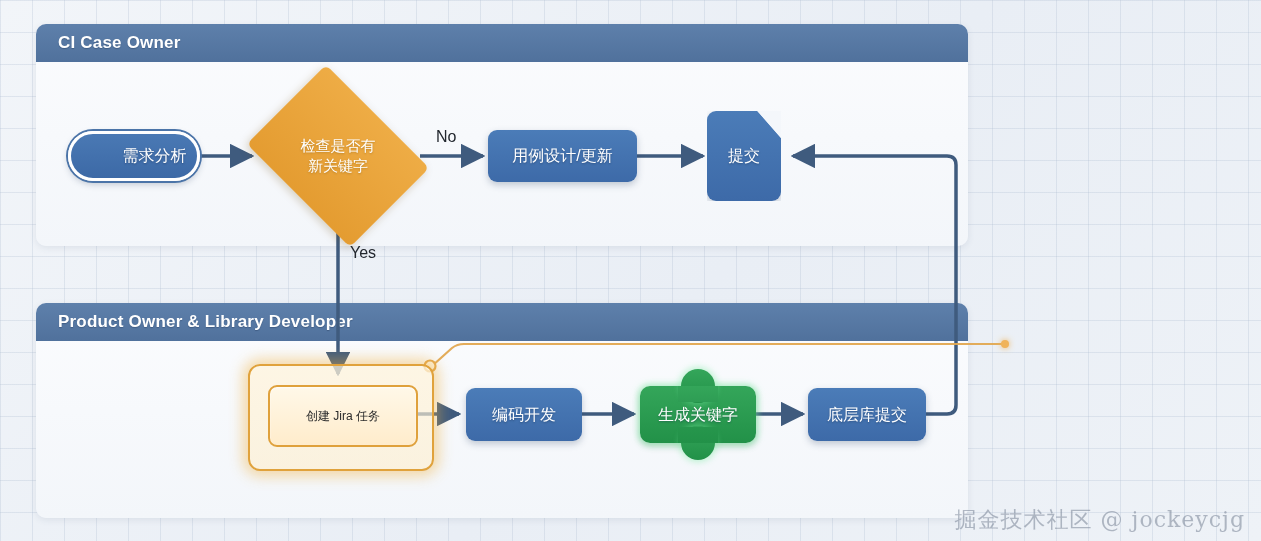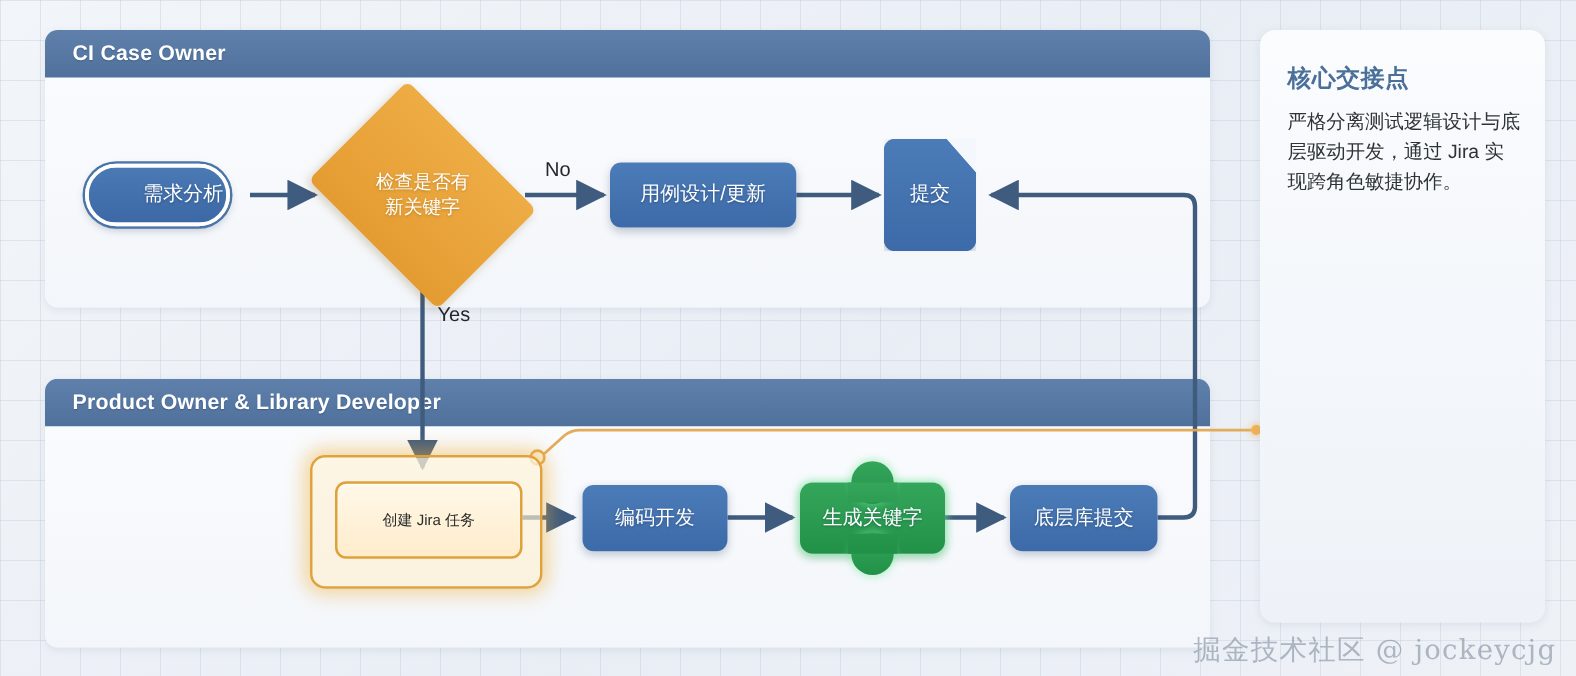--- a/index.html
+++ b/index.html
@@ -261,21 +261,21 @@
 
     <line x1="755" y1="414" x2="803" y2="414" stroke="#3f5b7e" stroke-width="3.5" marker-end="url(#arrowBlue)"></line>
 
     <path d="M 926 414 L 947 414 Q 956 414 956 405 L 956 165 Q 956 156 947 156 L 793 156" stroke="#3f5b7e" stroke-width="3.5" fill="none" marker-end="url(#arrowBlue)"></path>
 
     <path d="M 432 366 L 452 348 Q 457 344 464 344 L 1002 344" stroke="#e2a851" stroke-width="2.2" fill="none" opacity="0.95"></path>
     <circle cx="430" cy="366" r="5.5" fill="#fdf6e6" stroke="#e2a851" stroke-width="2.2"></circle>
     <circle cx="1005" cy="344" r="4" fill="#f0b35a" filter="url(#glowOrange)"></circle>
   </svg>
 
-  <div class="node node-pill" style="left:68px; top:131px; width:116px; height:50px;padding-left:41px;">
+  <div class="node node-pill" style="left:68px; top:131px; width:132px; height:50px;padding-left:41px;">
     <span class="node-text">需求分析</span>
   </div>
 
   <div class="node-diamond-wrap" style="left:265px; top:100px; width:146px; height:112px;">
     <div class="node-diamond-shape"></div>
     <div class="node-diamond-label">
       <div>
         <div>检查是否有</div>
         <div>新关键字</div>
       </div>
@@ -306,24 +306,20 @@
   </div>
 
   <div class="node node-puzzle" style="left:640px; top:386px; width:116px; height:57px;">
     <div class="puz-tab top"></div>
     <div class="puz-tab bottom"></div>
     <div class="puz-cover top"></div>
     <div class="puz-cover bottom"></div>
     <span class="node-text">生成关键字</span>
   </div>
 
-  <div class="node node-rect" style="left:808px; top:388px; width:118px; height:53px;border-radius:10px;">
+  <div class="node node-rect" style="left:808px; top:388px; width:118px; height:53px;">
     <span class="node-text">底层库提交</span>
   </div>
 
-  <div class="side-card" style="left:1008px; top:24px; width:228px; height:474px;">
-    <div class="side-title">核心交接点</div>
-    <div class="side-body">严格分离测试逻辑设计与底层驱动开发，通过 Jira 实现跨角色敏捷协作。</div>
-  </div>
 
   <div class="watermark">掘金技术社区 @ jockeycjg</div>
 
 </div>
 
 </body></html>

